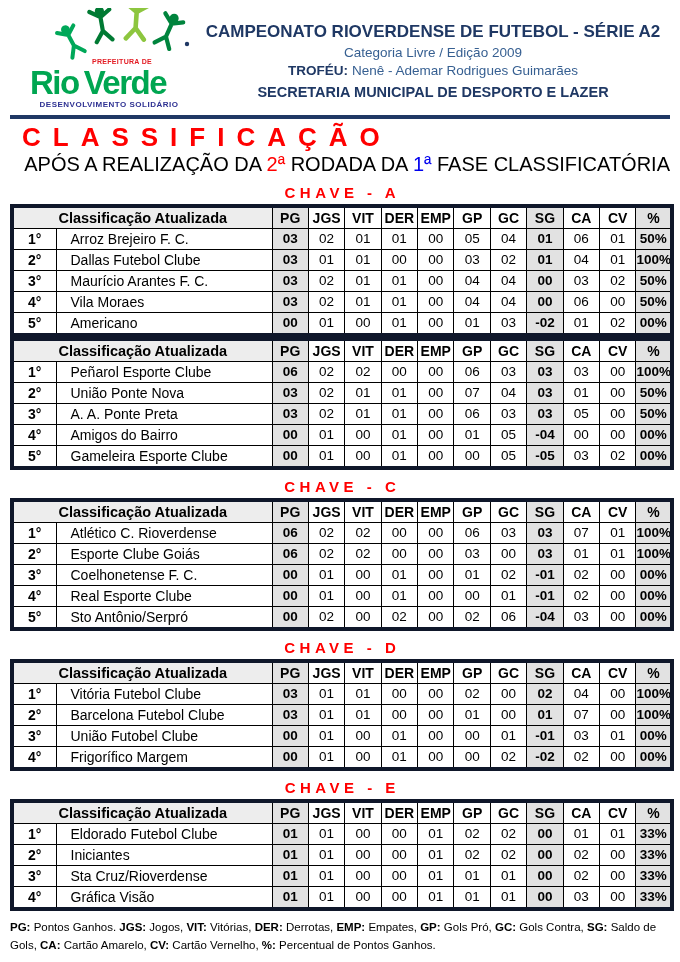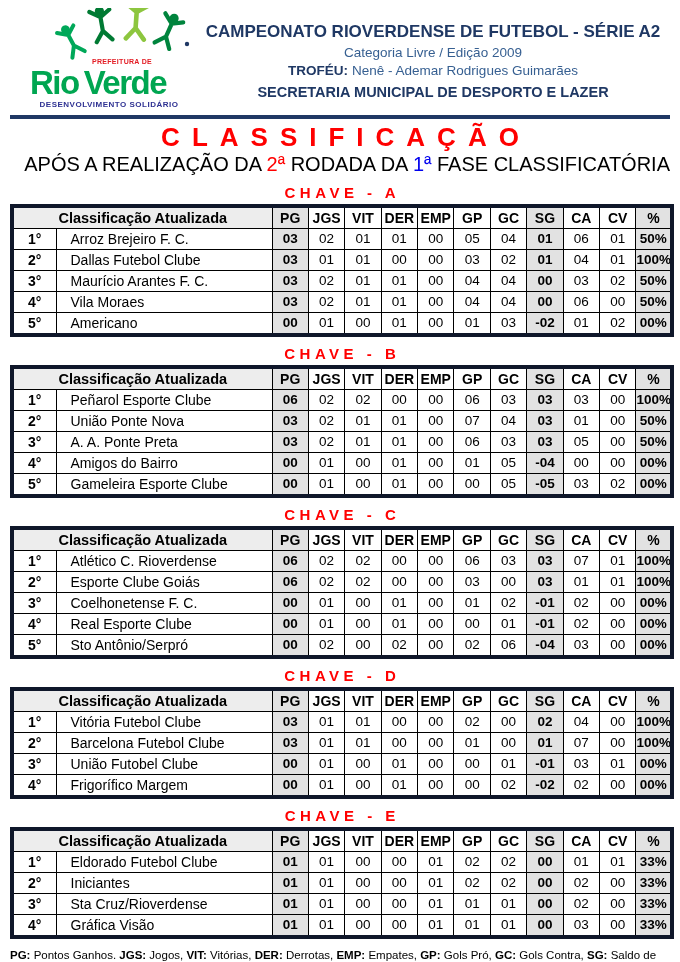--- a/index.html
+++ b/index.html
@@ -21,21 +21,21 @@
   .header-text { flex:1; text-align:center; padding-top:16px; }
   .title     { color:#1F3864; font-weight:bold; font-size:17px; }
   .subtitle  { color:#365F91; font-size:13.5px; margin-top:3px; }
   .trophy    { font-size:13.5px; margin-top:3px; }
   .trophy-label { color:#1F3864; font-weight:bold; margin-right:4px; }
   .trophy-value { color:#365F91; }
   .secretary { color:#1F3864; font-weight:bold; font-size:14.5px; margin-top:6px; }
   .rule { height:4px; background:#1F3864; margin:3px 0 3px; }
 
   
-  .class-title { color:#FF0000; font-weight:bold; font-size:26px; text-align:center;
+  .class-title { color:#FF0000; font-weight:bold; font-size:26px; text-align:left;
                  letter-spacing:12px; text-indent:12px; margin-top:1px; }
   .class-subtitle { font-weight:normal; font-size:20px; text-align:right; white-space:pre-wrap; }
   .class-subtitle .red  { color:#FF0000; }
   .class-subtitle .blue { color:#0000EE; }
 
   
   .group-title { color:#FF0000; font-weight:bold; font-size:15px; text-align:center;
                  letter-spacing:4.5px; text-indent:4.5px; margin:8px 0 3px; }
   table.standings { width:660px; border-collapse:collapse; table-layout:fixed;
                  border:4px solid #0f172a; }
@@ -211,21 +211,20 @@
               <td class="gray bold">-02</td>
               <td>01</td>
               <td>02</td>
               <td class="gray bold">00%</td>
             </tr>
           </tbody>
     </table>
   </section>
 
   <section class="group">
-    <div class="group-title">CHAVE - B</div>
     <table class="standings">
       <colgroup>
             <col class="col-pos">
             <col class="col-team">
             <col class="col-stat">
             <col class="col-stat">
             <col class="col-stat">
             <col class="col-stat">
             <col class="col-stat">
             <col class="col-stat">

